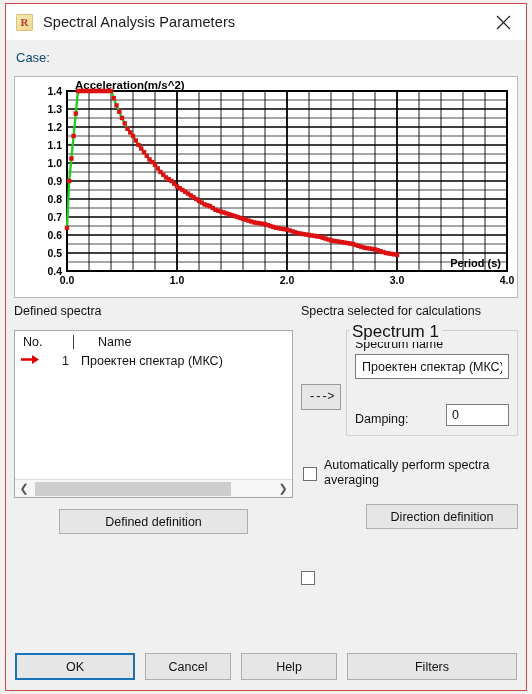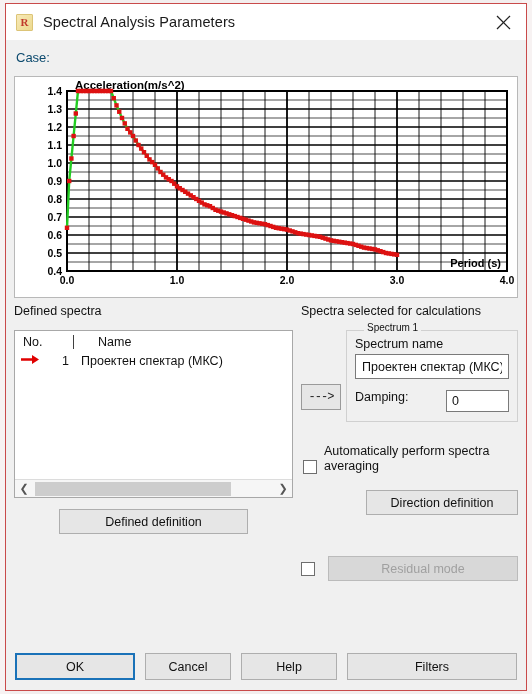--- a/index.html
+++ b/index.html
@@ -182,23 +182,23 @@
   .spectrum-def { width: 189px; }
 
   
   .fieldset {
     border: 1px solid #d0d0d0;
     margin-left: 45px;
     padding: 4px 8px 9px 8px;
     position: relative;
   }
   .fieldset-legend {
-    position: absolute; top: -9px; left: 17px;
+    position: absolute; top: -9px; left: 2px;
     background: #f0f0f0; padding: 0 3px;
-    font-size: 10px; color: #111;
+    font-size: 17px; color: #111;
   }
   .arrow-btn {
     position: absolute;
     left: 0; top: 54px;
     width: 40px; height: 26px;
     background: #e6e6e6;
     border: 1px solid #9a9a9a;
     display: flex; align-items: center; justify-content: center;
     font-size: 12px; color: #222;
     font-family: "Liberation Mono", monospace;
@@ -211,32 +211,32 @@
     height: 25px;
     background: #fff;
     border: 1px solid #7a7a7a;
     font-size: 12.5px;
     color: #111;
     padding: 0 6px;
     line-height: 23px;
     font-family: "Liberation Sans", sans-serif;
     outline: none;
   }
-  .damp-row { display: flex; align-items: flex-start; margin-top: 11px; }
+  .damp-row { display: flex; align-items: flex-end; margin-top: 25px; }
   .damp-label { font-size: 12.5px; color: #111; flex: 1 1 auto; }
   .damp-input {
     width: 63px; height: 22px;
     background: #fff; border: 1px solid #7a7a7a;
     font-size: 12.5px; color: #111; padding: 0 5px;
     font-family: "Liberation Sans", sans-serif; outline: none;
   }
 
   .chk-row {
     display: flex;
-    align-items: flex-end;
+    align-items: center;
     gap: 7px;
     margin: 22px 0 0 2px;
   }
   .chkbox {
     width: 14px; height: 14px;
     background: #fff; border: 1px solid #6e6e6e;
     flex: 0 0 auto;
     margin-top: 1px;
   }
   .chk-label { font-size: 12.5px; color: #111; line-height: 15px; }
@@ -530,21 +530,20 @@
         <div class="chkbox"></div>
         <div class="chk-label">Automatically perform spectra averaging</div>
       </div>
 
       <div class="dir-wrap">
         <div class="btn dir-btn">Direction definition</div>
       </div>
 
       <div class="resid-row">
         <div class="chkbox"></div>
-        <div class="btn disabled resid-btn">Residual mode</div>
       </div>
     </div>
   </div>
 
   <div class="bottom">
     <div class="btn b-ok">OK</div>
     <div class="btn b-cancel">Cancel</div>
     <div class="btn b-help">Help</div>
     <div class="btn b-filters">Filters</div>
   </div>

